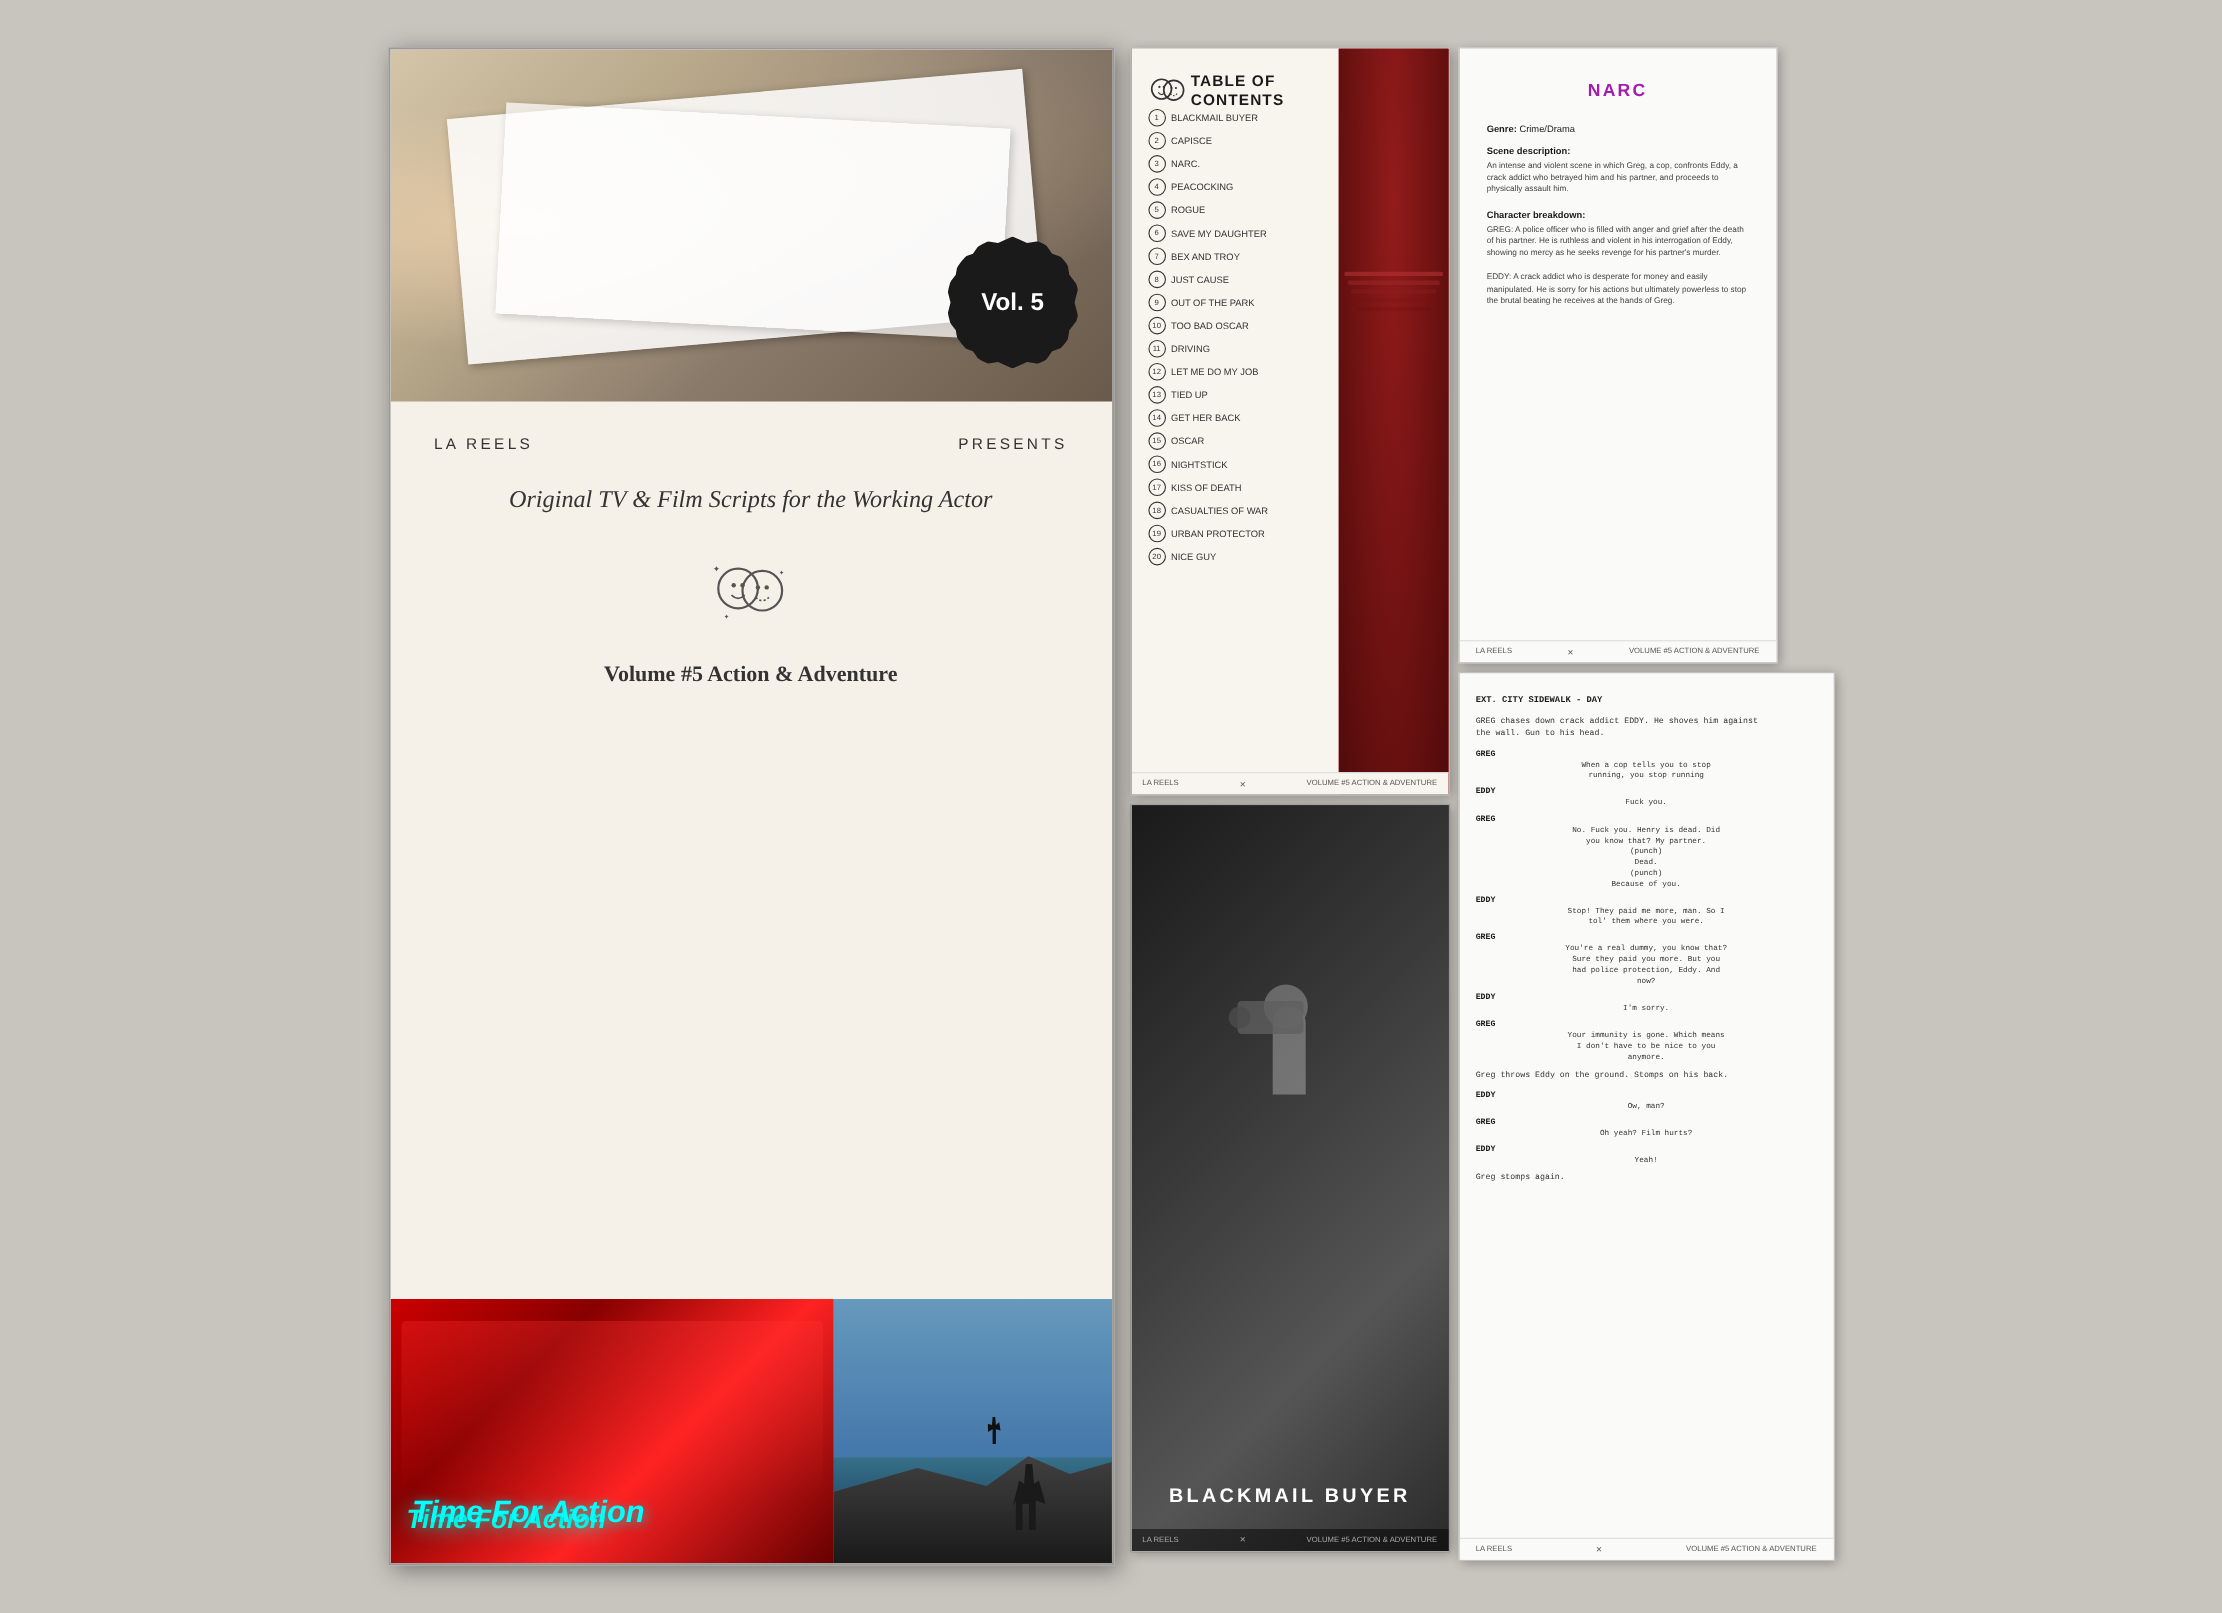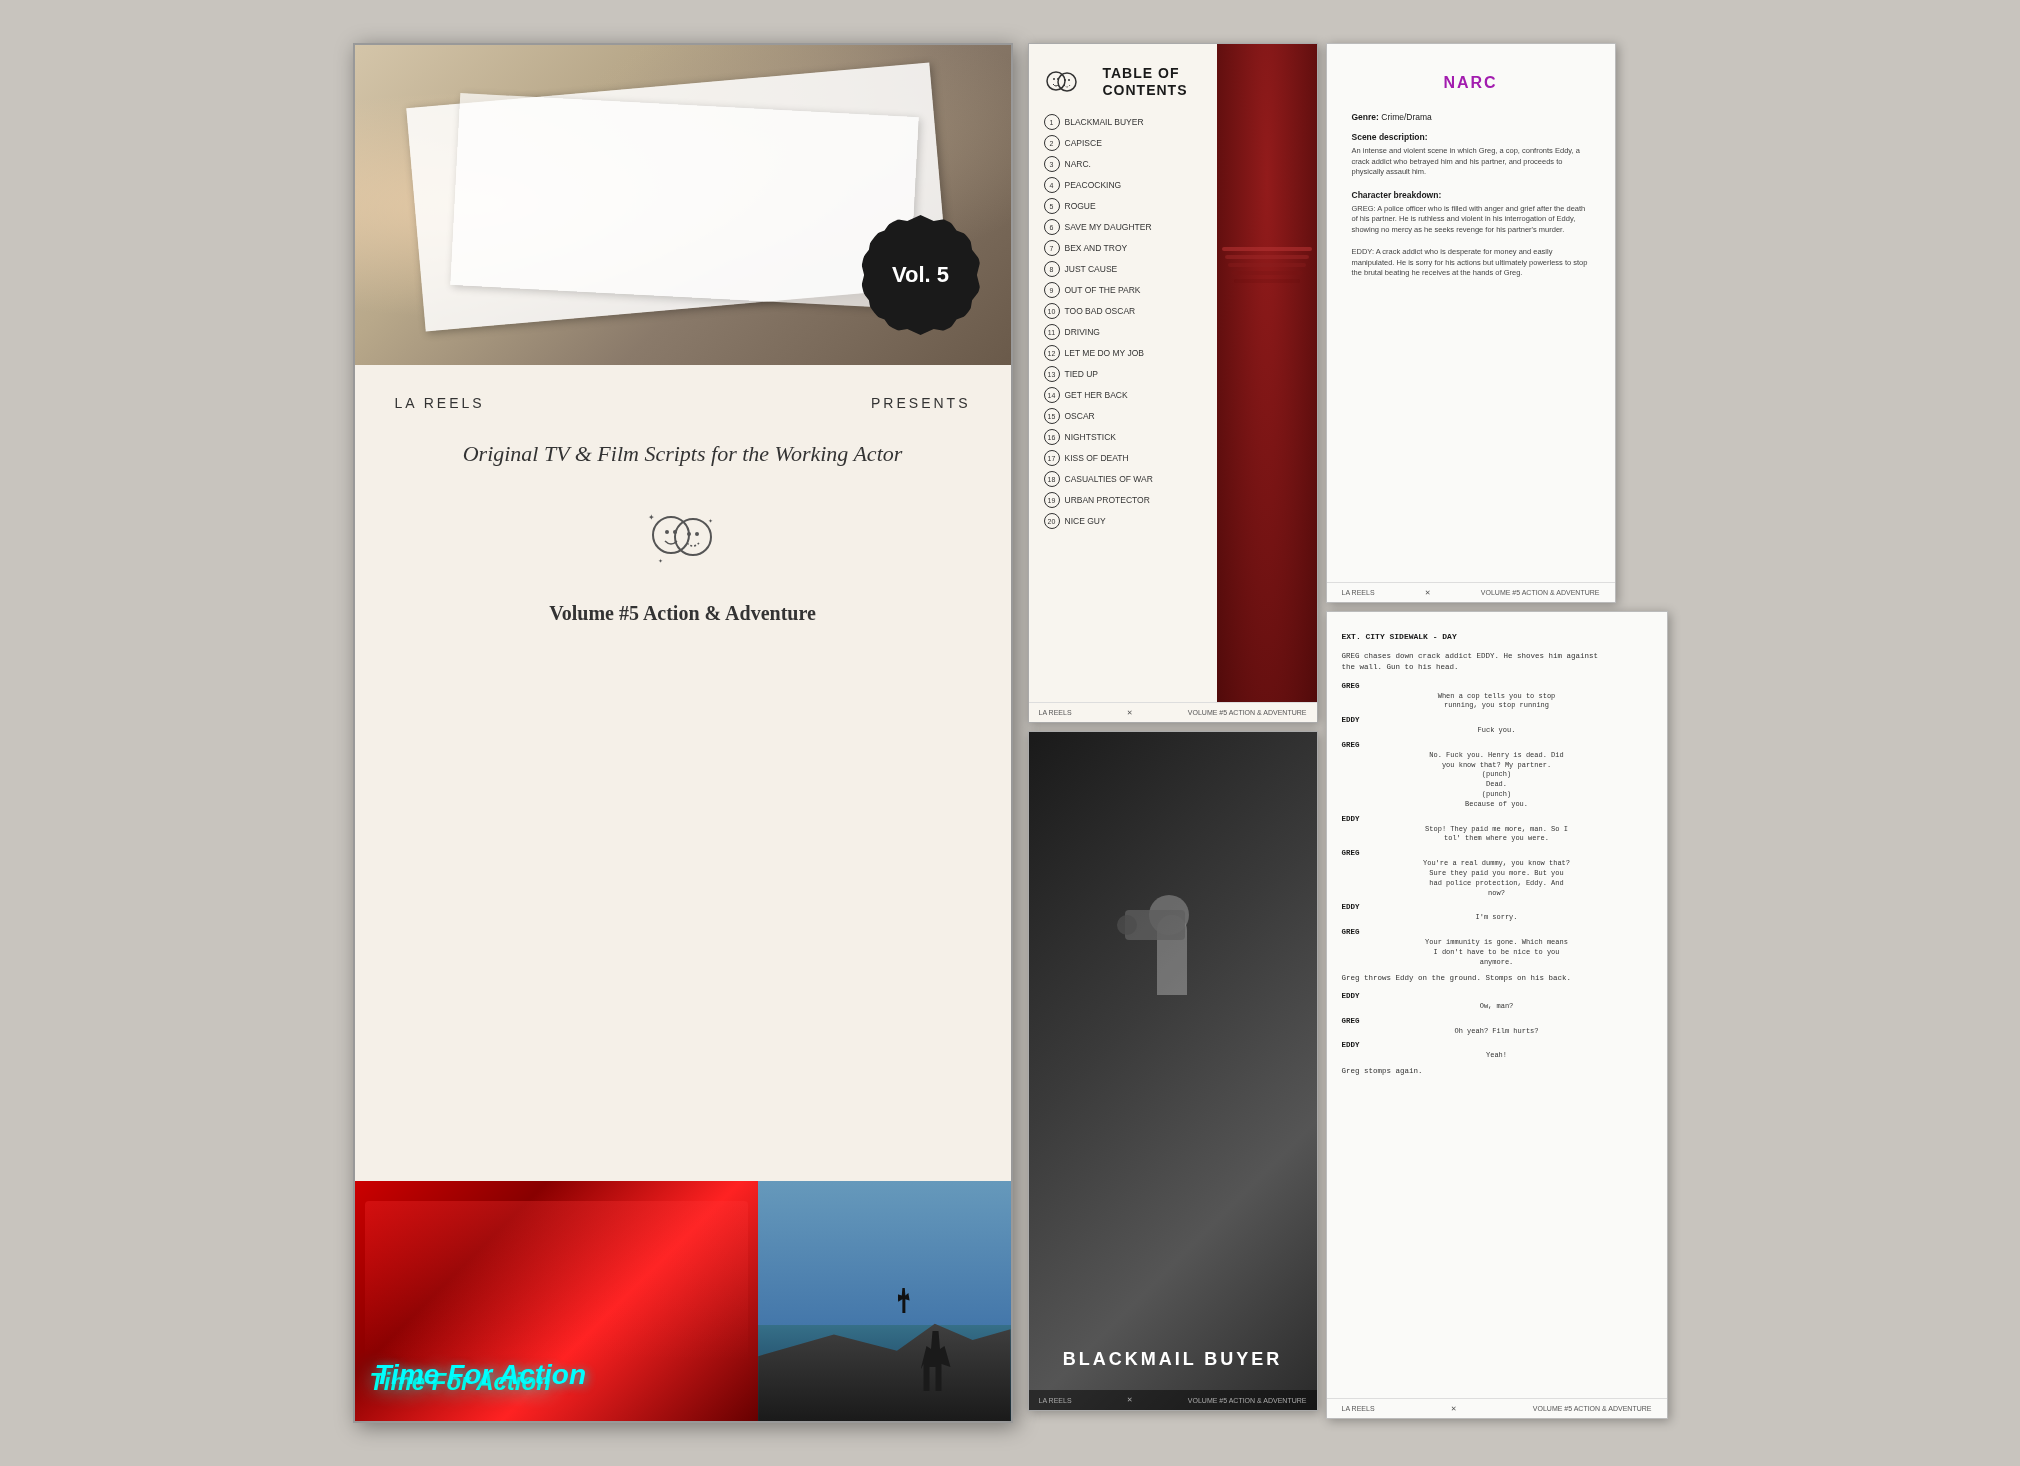--- a/index.html
+++ b/index.html
@@ -238,22 +238,21 @@
 
     .toc-left-content {
       flex: 1.3;
       padding: 20px 15px;
       overflow: hidden;
     }
 
     .toc-header {
       display: flex;
       align-items: center;
-      gap: 24px;
-      margin-bottom: 15px;
+      gap: 4px;
     }
 
     .toc-icon {
       width: 35px;
       height: 35px;
       flex-shrink: 0;
     }
 
     .toc-title-text {
       font-size: 14px;

